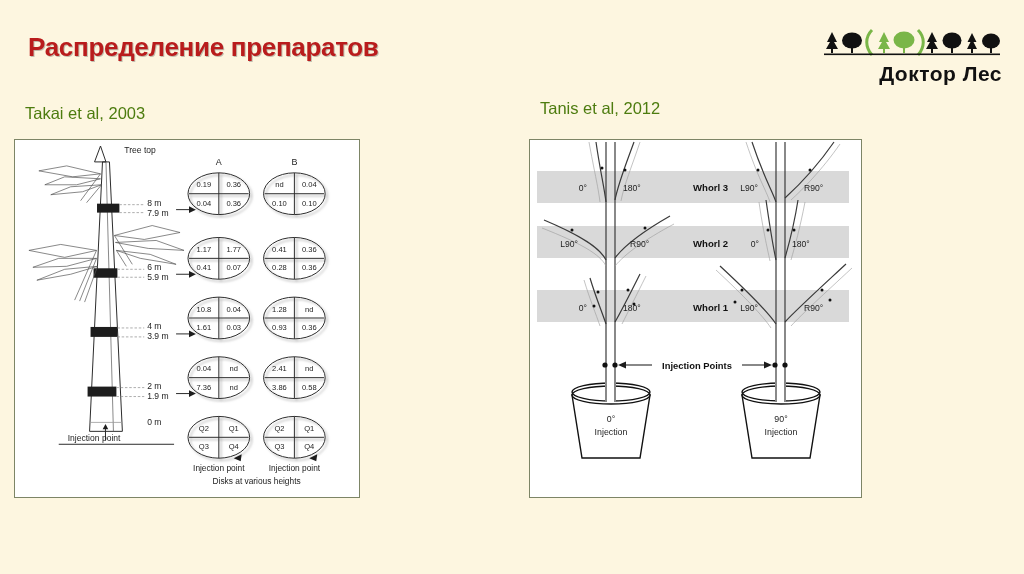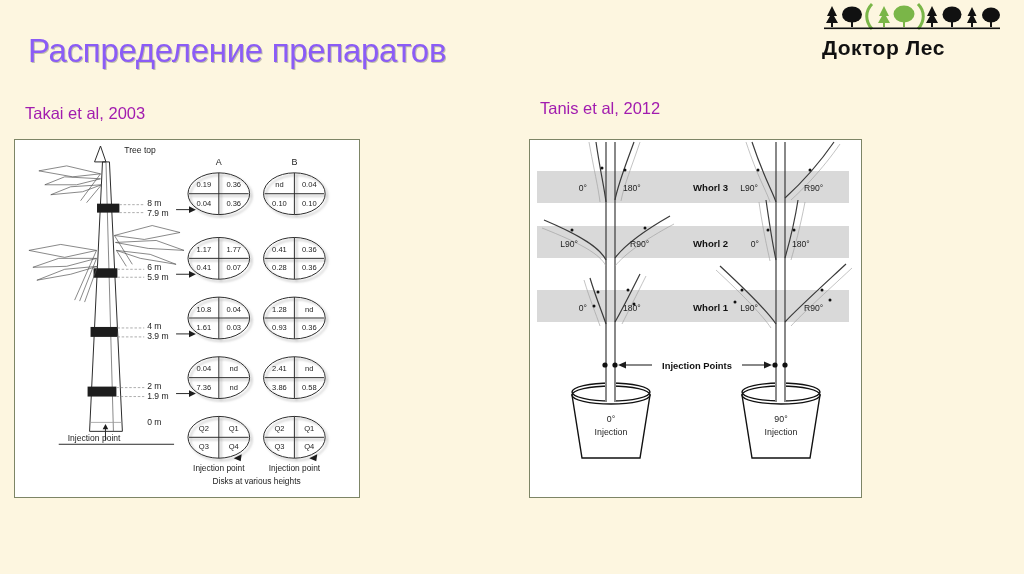--- a/index.html
+++ b/index.html
@@ -8,39 +8,39 @@
     width:1024px; height:574px;
     background:#fdf6e0;
     font-family:"Liberation Sans", sans-serif;
     overflow:hidden;
     position:relative;
   }
 
   
   #slide-title {
     position:absolute; left:28px; top:32px;
-    font-size:33px; font-weight:normal;
-    color:#8b5cf6;
+    font-size:26px; font-weight:bold;
+    color:#b91c1c;
     letter-spacing:-0.3px;
     text-shadow:1px 1px 0 rgba(120,120,110,.45);
     white-space:nowrap;
   }
   #logo {
-    position:absolute; right:22px; top:2px;
-    width:180px; text-align:left;
+    position:absolute; right:22px; top:28px;
+    width:180px; text-align:right;
   }
   #logo-trees { height:34px; display:block; margin:0 auto; }
   #logo-text {
     font-size:21px; font-weight:bold; color:#111;
     letter-spacing:.5px; margin-top:1px; line-height:1;
   }
 
   
   .caption {
-    position:absolute; font-size:16.5px; color:#a21caf;
+    position:absolute; font-size:16.5px; color:#4d7c0f;
     white-space:nowrap;
   }
   #caption-left  { left:25px;  top:104px; }
   #caption-right { left:540px; top:99px; }
 
   
   .panel {
     position:absolute; background:#ffffff;
     border:1.3px solid #7d8566;
     box-shadow:0 0 0 0 transparent;

